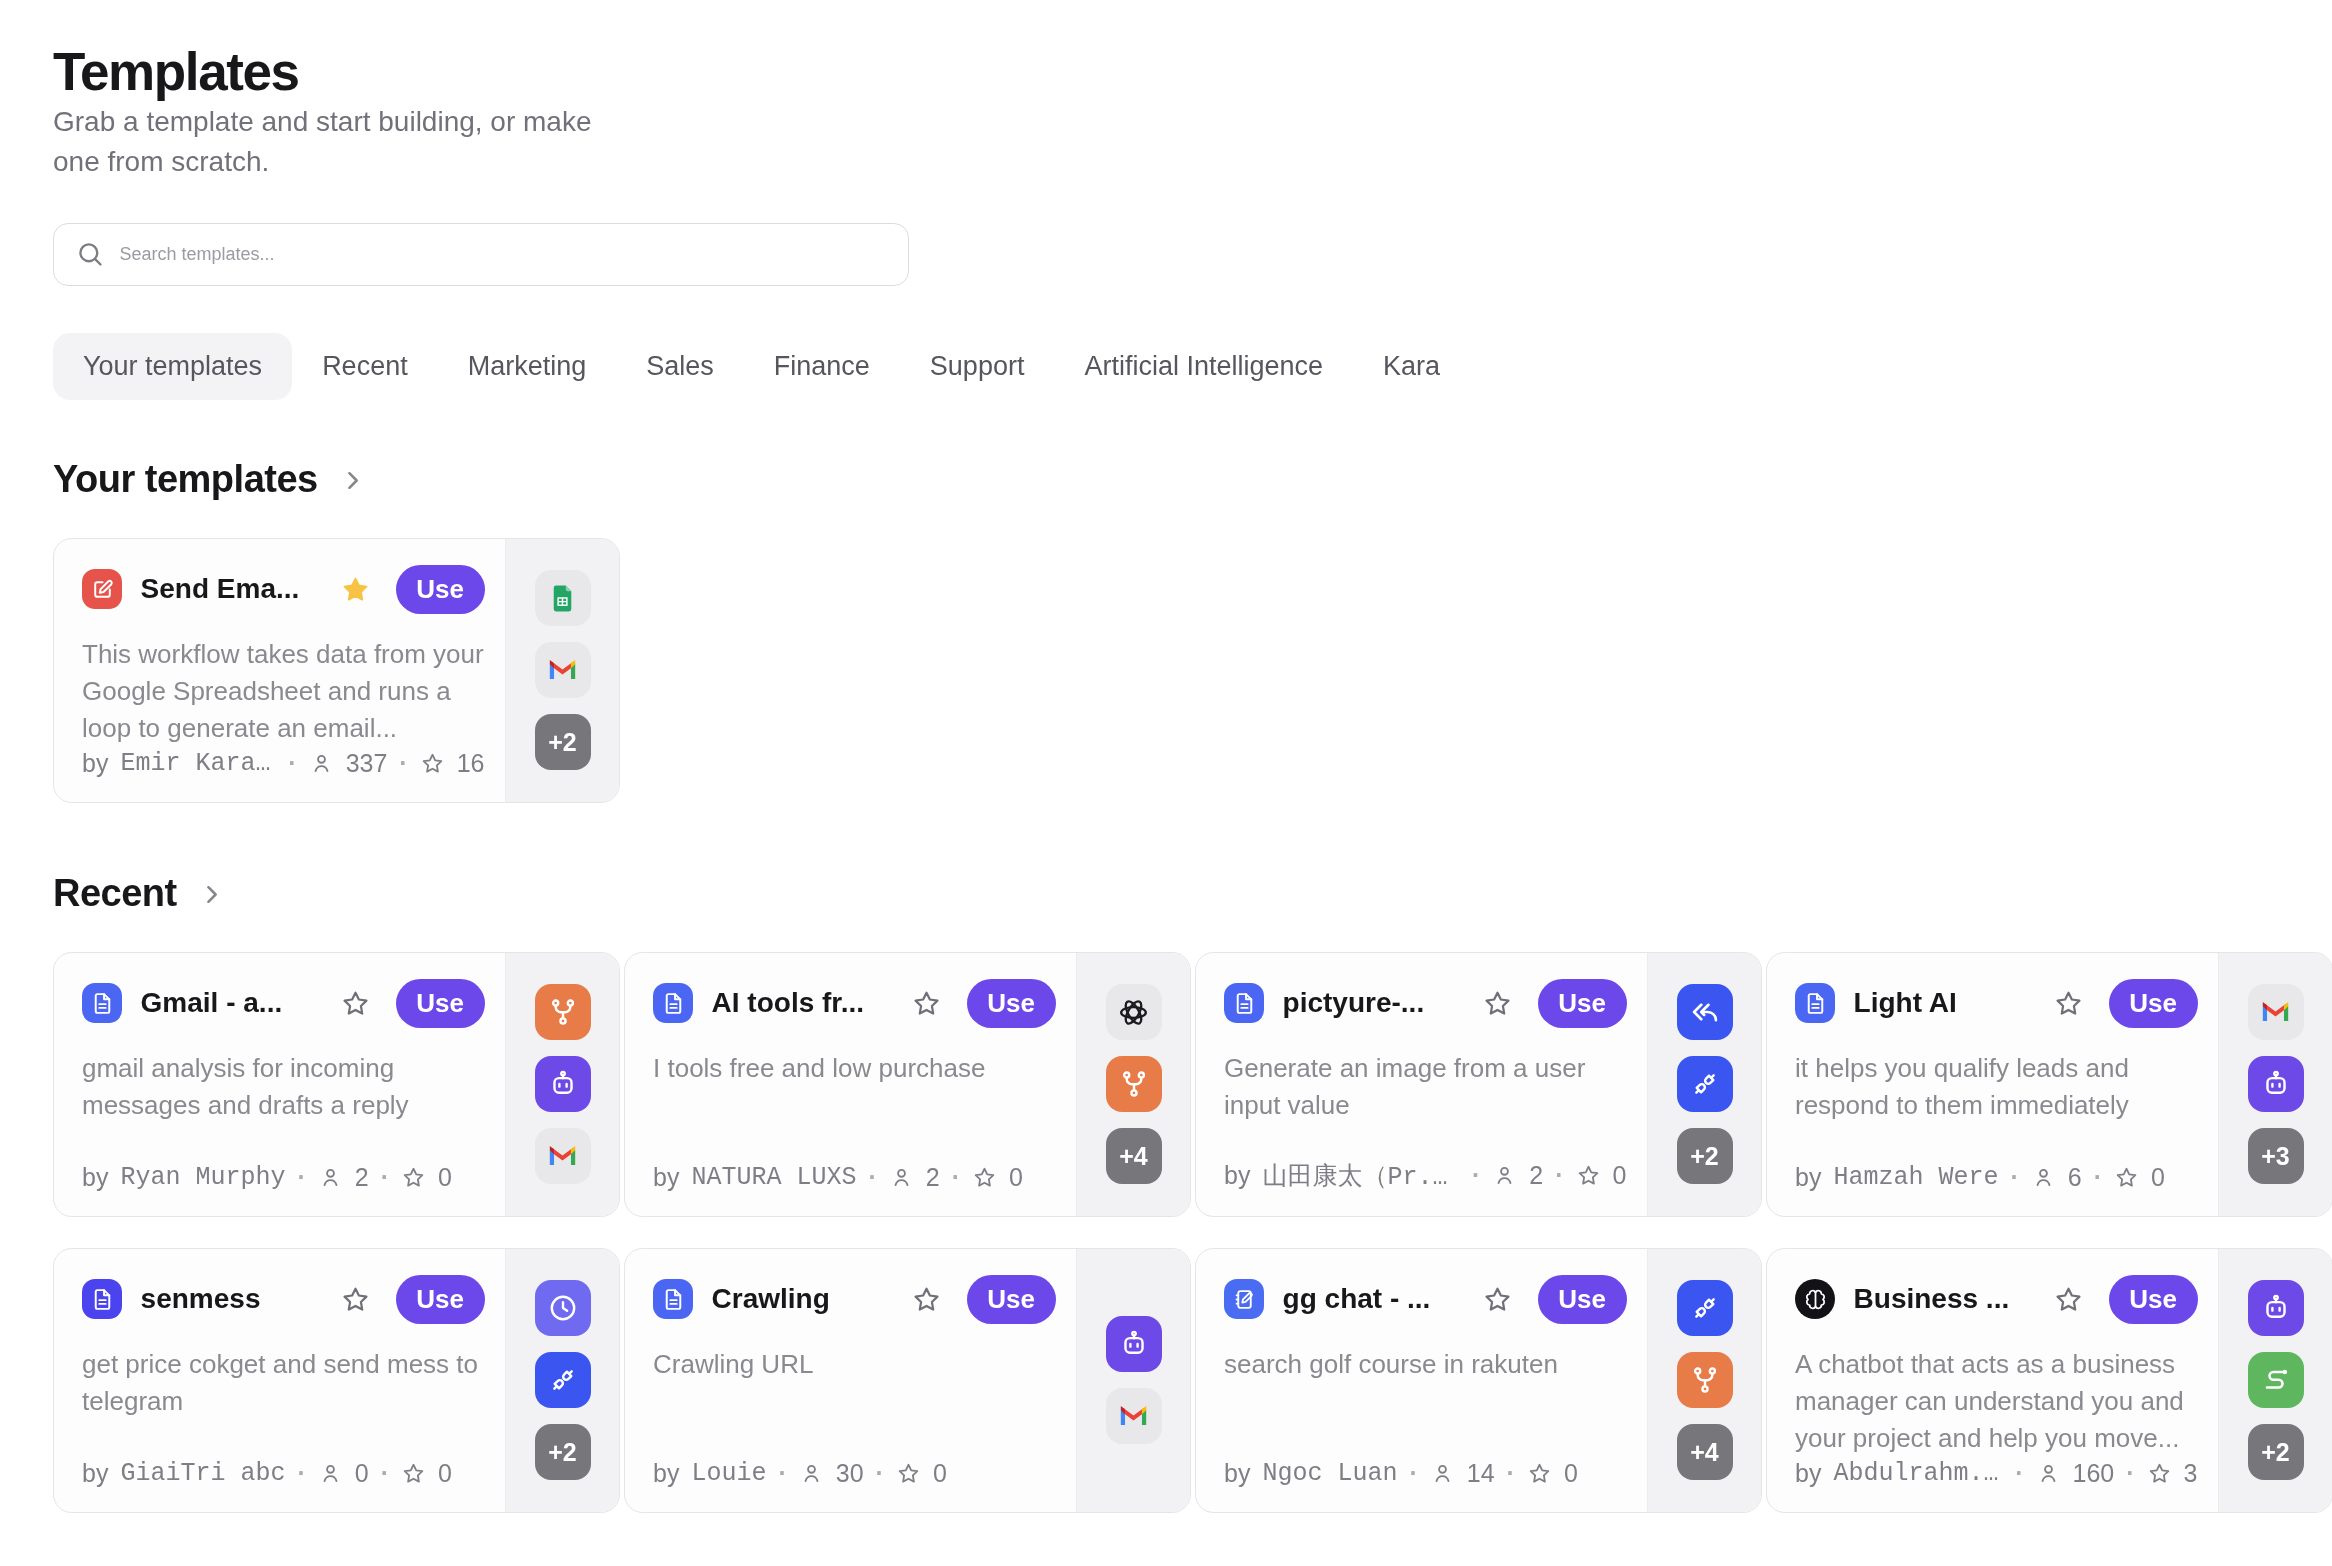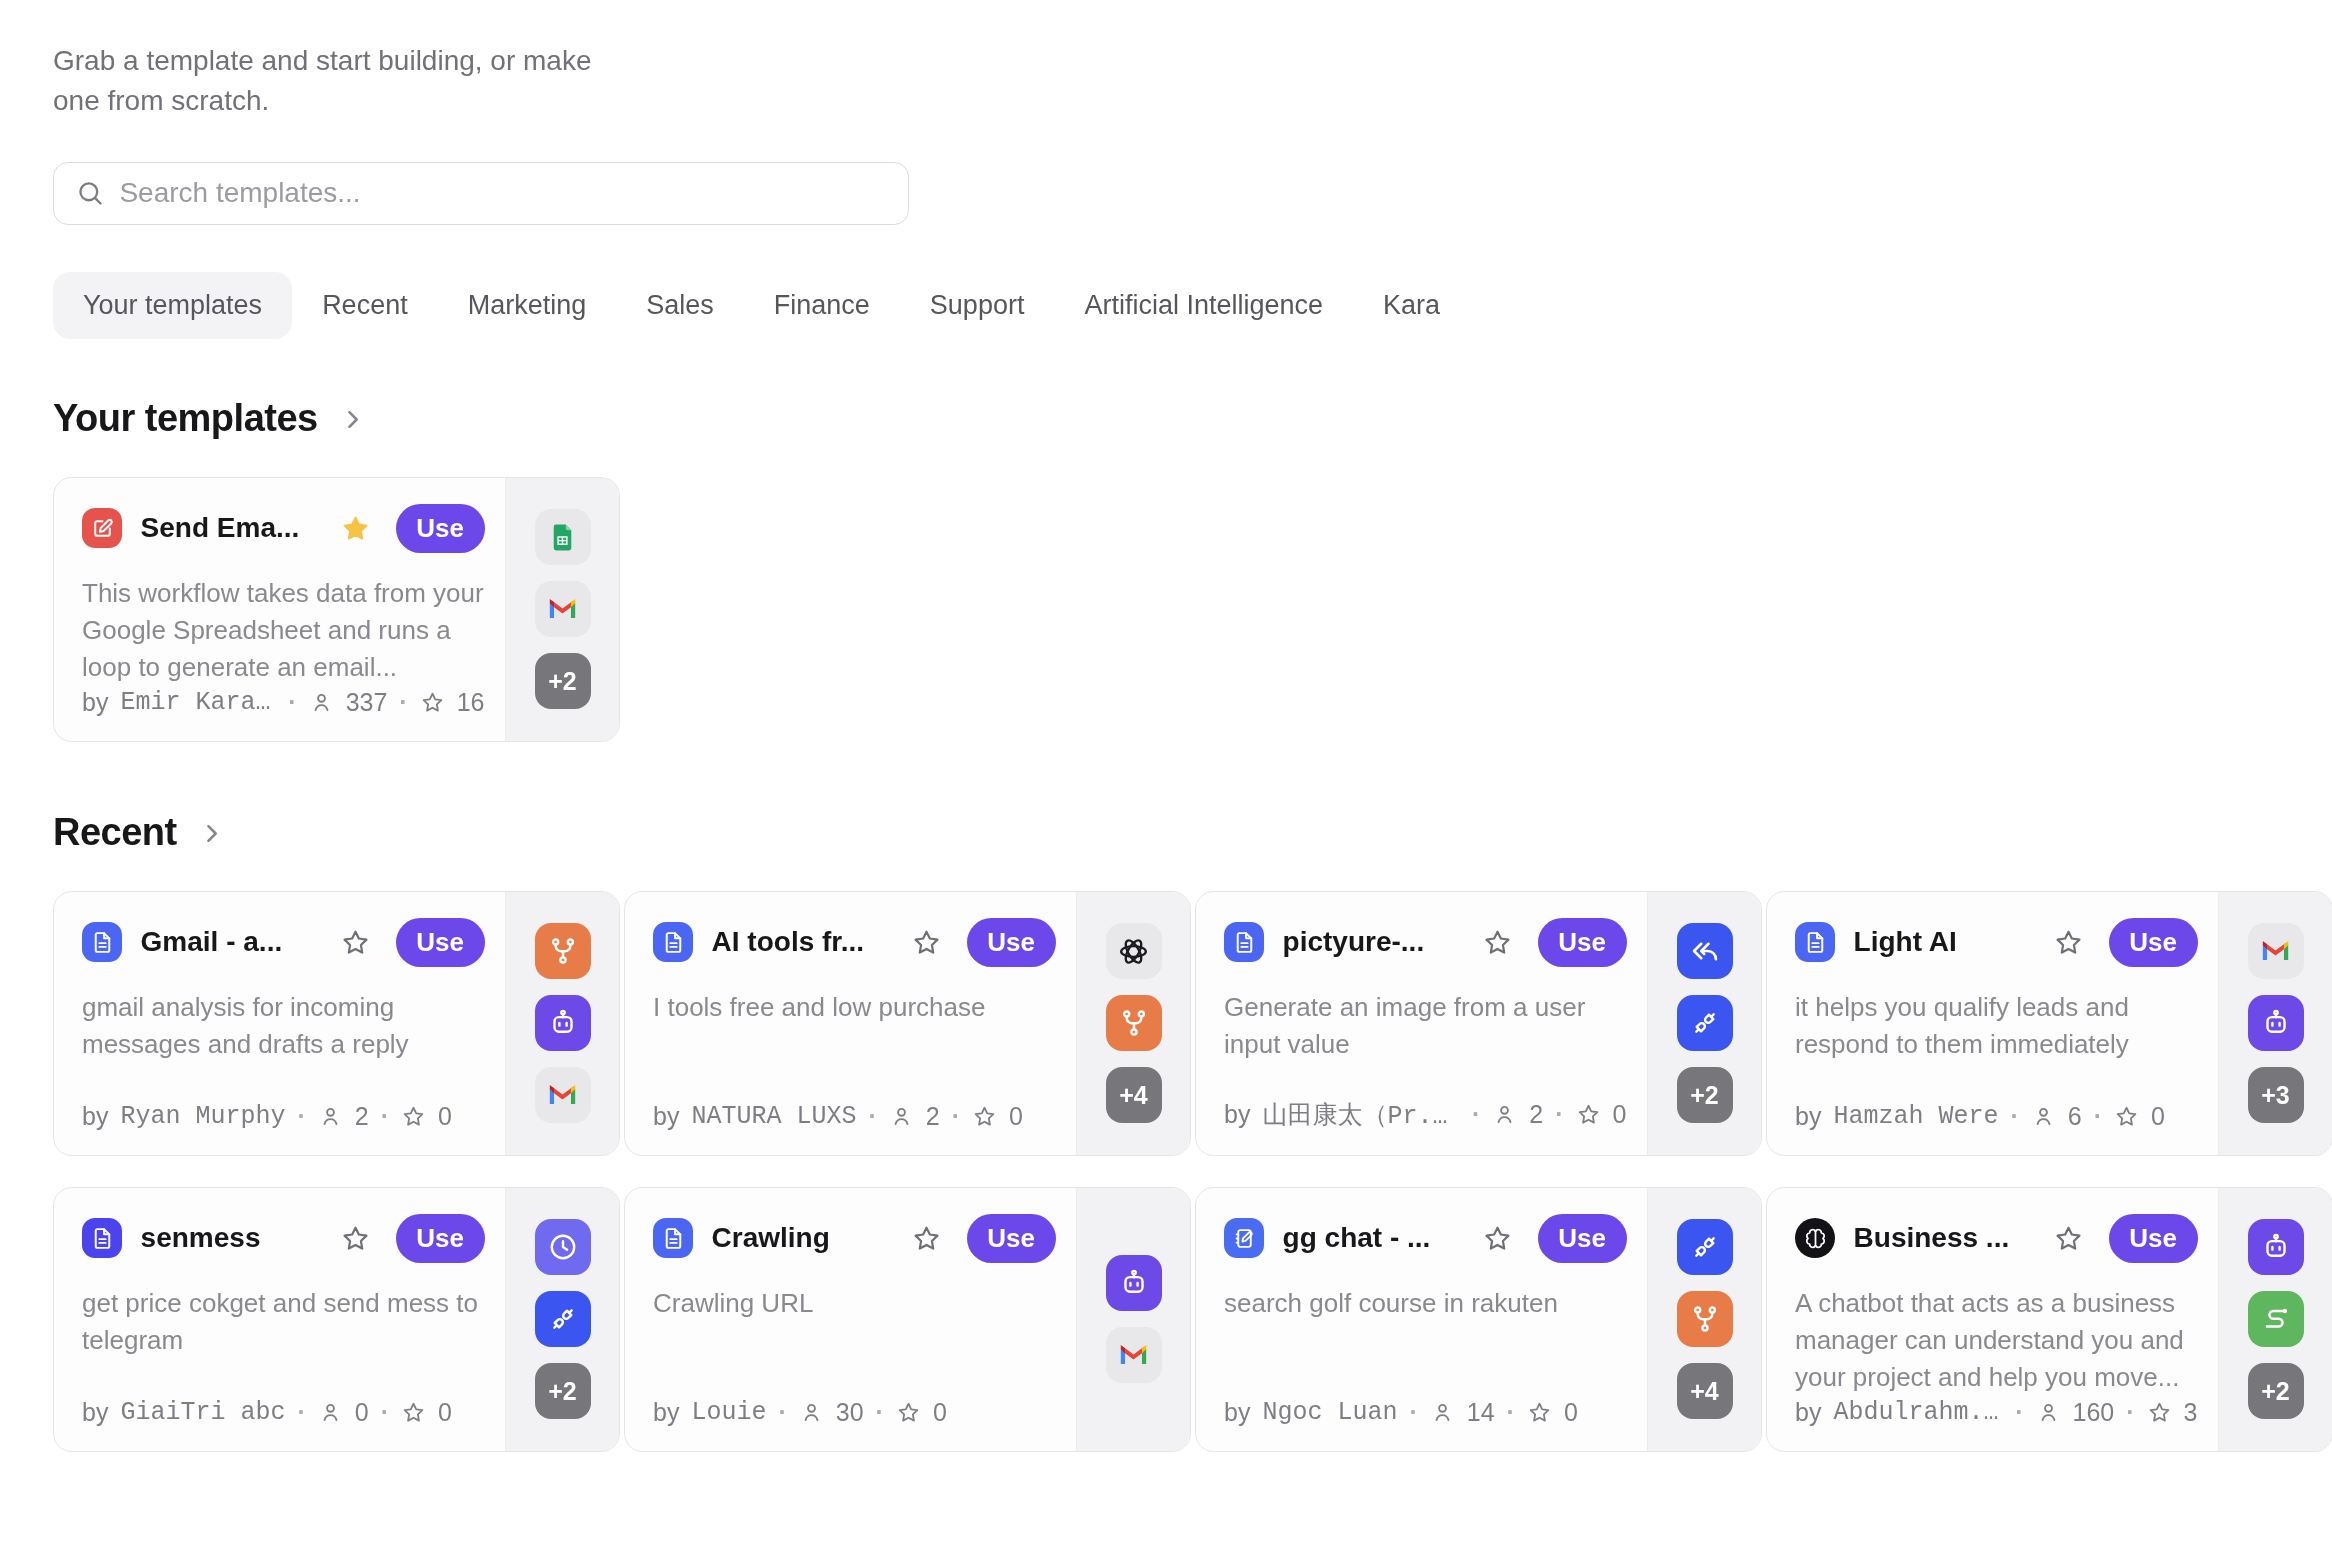--- a/index.html
+++ b/index.html
@@ -15,21 +15,21 @@
   .page-subtitle { max-width: 571px; font-size: 28px; line-height: 1.42; color: #71717a; }
 
   .search-box {
     margin-top: 41px; width: 856px; height: 63px;
     border: 1.9px solid #dcdce0; border-radius: 15px;
     display: flex; align-items: center; gap: 15px; padding: 0 22.4px; background:#fff;
   }
   .search-icon { display:flex; align-items:center; }
   .search-icon svg { width: 28px; height: 28px; }
   .search-box input {
-    border: none; outline: none; flex: 1; font-size: 28px;
+    border: none; outline: none; flex: 1; font-size: 18px;
     font-family: inherit; color: #3c3c43; background: transparent;
   }
   .search-box input::placeholder { color: #9b9ba3; }
 
   .tabs { margin-top: 47px; display: flex; align-items: center; }
   .tab {
     height: 67px; padding: 0 30px; display: flex; align-items: center;
     font-size: 27px; color: #56565e; border-radius: 17px; cursor: pointer;
     white-space: nowrap; background: transparent; border: none; font-family: inherit;
   }
@@ -92,20 +92,21 @@
   .app-tile svg { width: 32px; height: 32px; }
   .app-tile[data-name="openai-icon"] svg { width: 37px; height: 37px; }
   .app-tile[data-name="gmail-icon"] svg { width: 29px; height: 29px; }
   .app-tile[data-name="google-sheets-icon"] svg { width: 31px; height: 31px; }
   .app-tile.more { font-size: 25px; font-weight: 700; color: #fff; }
 </style>
 </head>
 <body>
 
 <div class="page" data-name="templates-page">
+  <h1 class="page-title" data-name="page-title">Templates</h1>
   <p class="page-subtitle" data-name="page-subtitle">Grab a template and start building, or make one from scratch.</p>
 
   <div class="search-box" data-name="search-box">
     <span class="search-icon" data-name="search-icon">
       <svg viewBox="0 0 24 24" fill="none" stroke="#7c7c85" stroke-width="2" stroke-linecap="round">
         <circle cx="11" cy="11" r="7.2"></circle>
           <path d="M16.4 16.4L21 21"></path>
       </svg>
     </span>
     <input type="text" data-name="search-input" value="" placeholder="Search templates..." style="">

